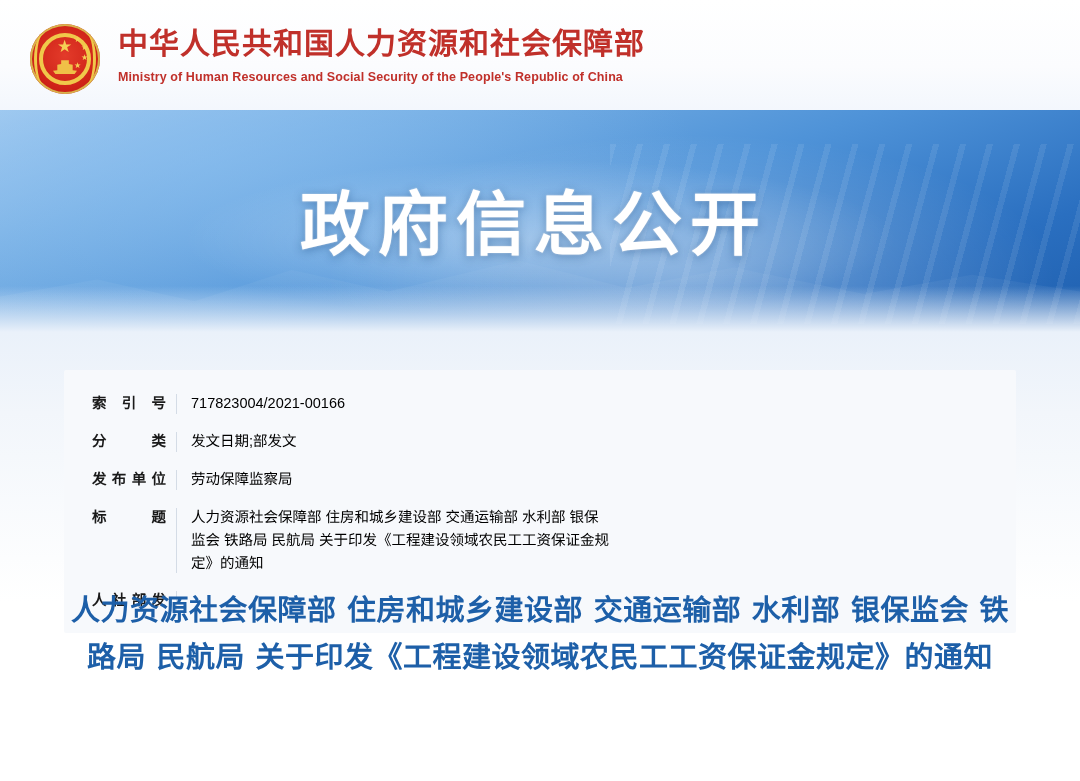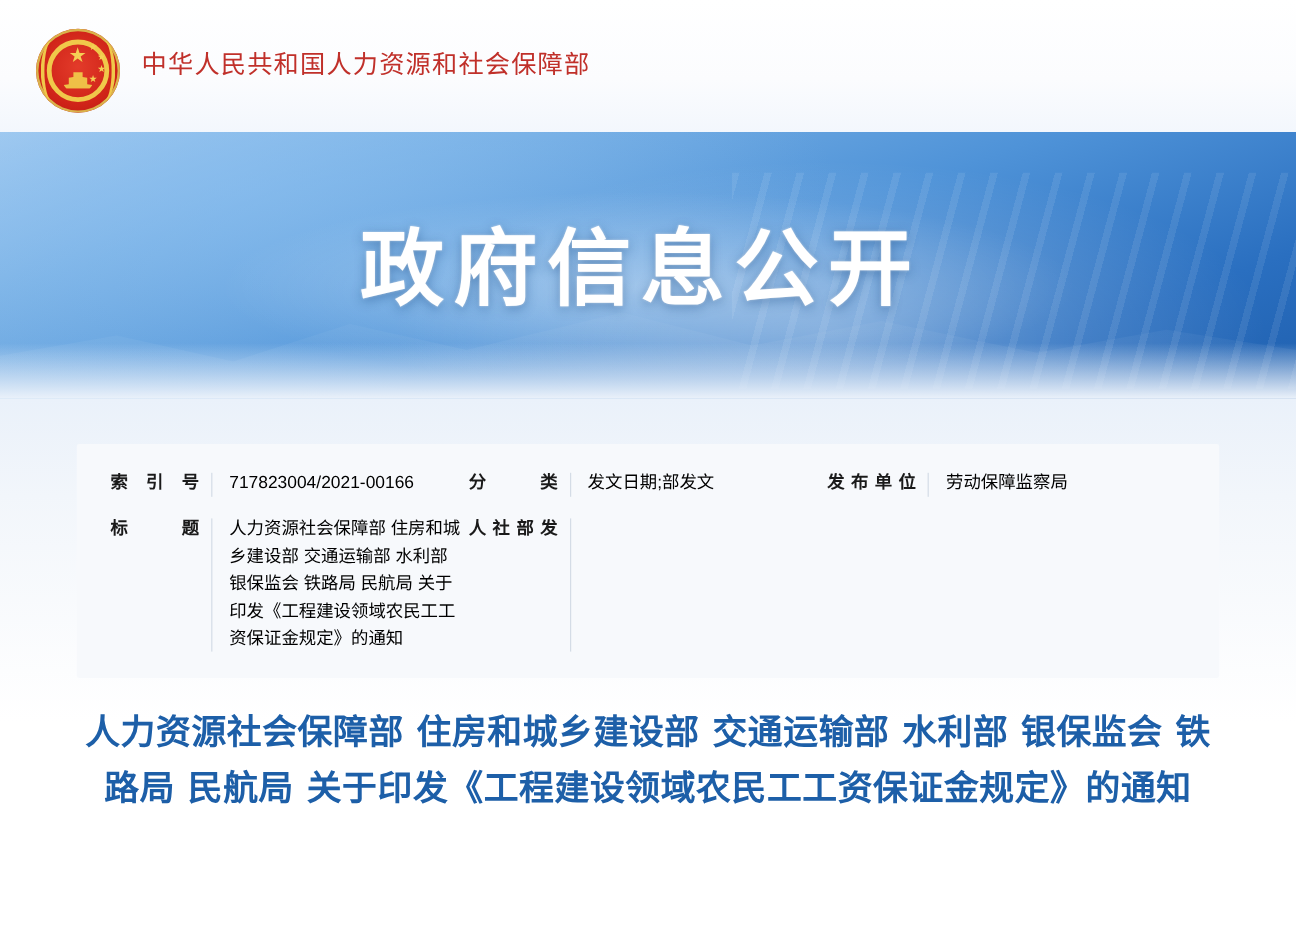--- a/index.html
+++ b/index.html
@@ -87,22 +87,22 @@
     position: absolute;
     left: 27px; top: 42px;
     width: 24px; height: 16px;
     background: #f0c84a;
     clip-path: polygon(10% 100%, 0 80%, 18% 76%, 18% 42%, 34% 38%, 34% 14%, 66% 14%, 66% 38%, 82% 42%, 82% 76%, 100% 80%, 90% 100%);
     opacity: .95;
   }
 
   .title-block { display: flex; flex-direction: column; justify-content: center; }
   .title-cn {
-    font-size: 21px;
-    font-weight: normal;
+    font-size: 30px;
+    font-weight: bold;
     color: #c0302a;
     letter-spacing: 1px;
     line-height: 40px;
     white-space: nowrap;
   }
   .title-en {
     font-size: 12.5px;
     font-weight: bold;
     color: #c0302a;
     letter-spacing: .1px;
@@ -182,21 +182,21 @@
     left: 64px;
     top: 38px;
     width: 952px;
     background: #f7f9fc;
     border-radius: 2px;
     box-sizing: border-box;
     padding: 22px 28px 20px 28px;
   }
   .meta-grid {
     display: grid;
-    grid-template-columns: 1fr 1fr 1fr;
+    grid-template-columns: 1fr;
     column-gap: 0px;
     row-gap: 14px;
   }
   .meta-row {
     display: flex;
     align-items: flex-start;
     font-size: 14.5px;
     color: #333333;
     line-height: 23px;
   }
@@ -252,20 +252,21 @@
       <div class="wheat-r"></div>
       <div class="tower"></div>
       <div class="star-big">★</div>
       <div class="star-s s1">★</div>
       <div class="star-s s2">★</div>
       <div class="star-s s3">★</div>
       <div class="star-s s4">★</div>
     </div>
     <div class="title-block">
       <div class="title-cn">中华人民共和国人力资源和社会保障部</div>
+      <div class="title-en">Ministry of Human Resources and Social Security of the People's Republic of China</div>
     </div>
   </div>
 
   <div class="hero">
     <div class="wall"></div>
     <div class="mountain"></div>
     <div class="glow"></div>
     <div class="hero-title">政府信息公开</div>
     <div class="bottom-fade"></div>
   </div>

